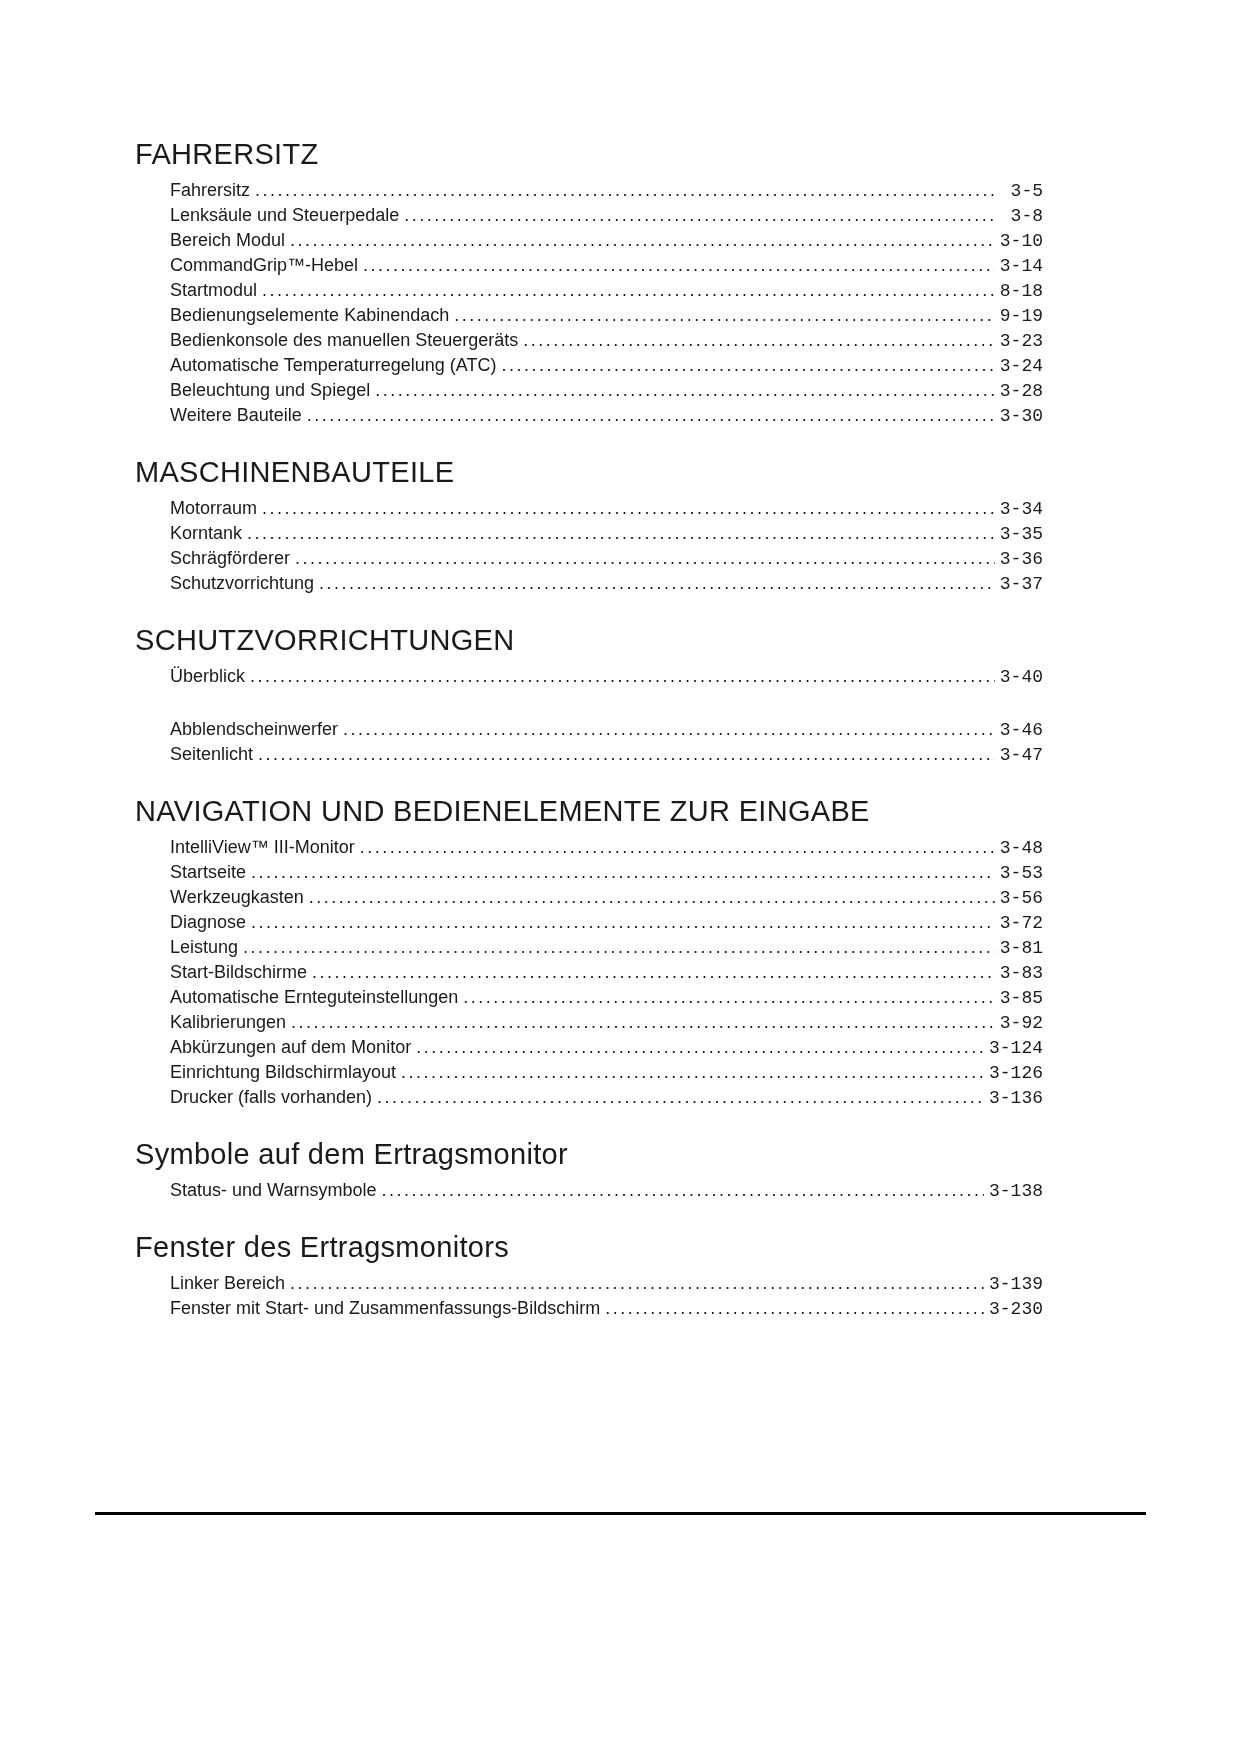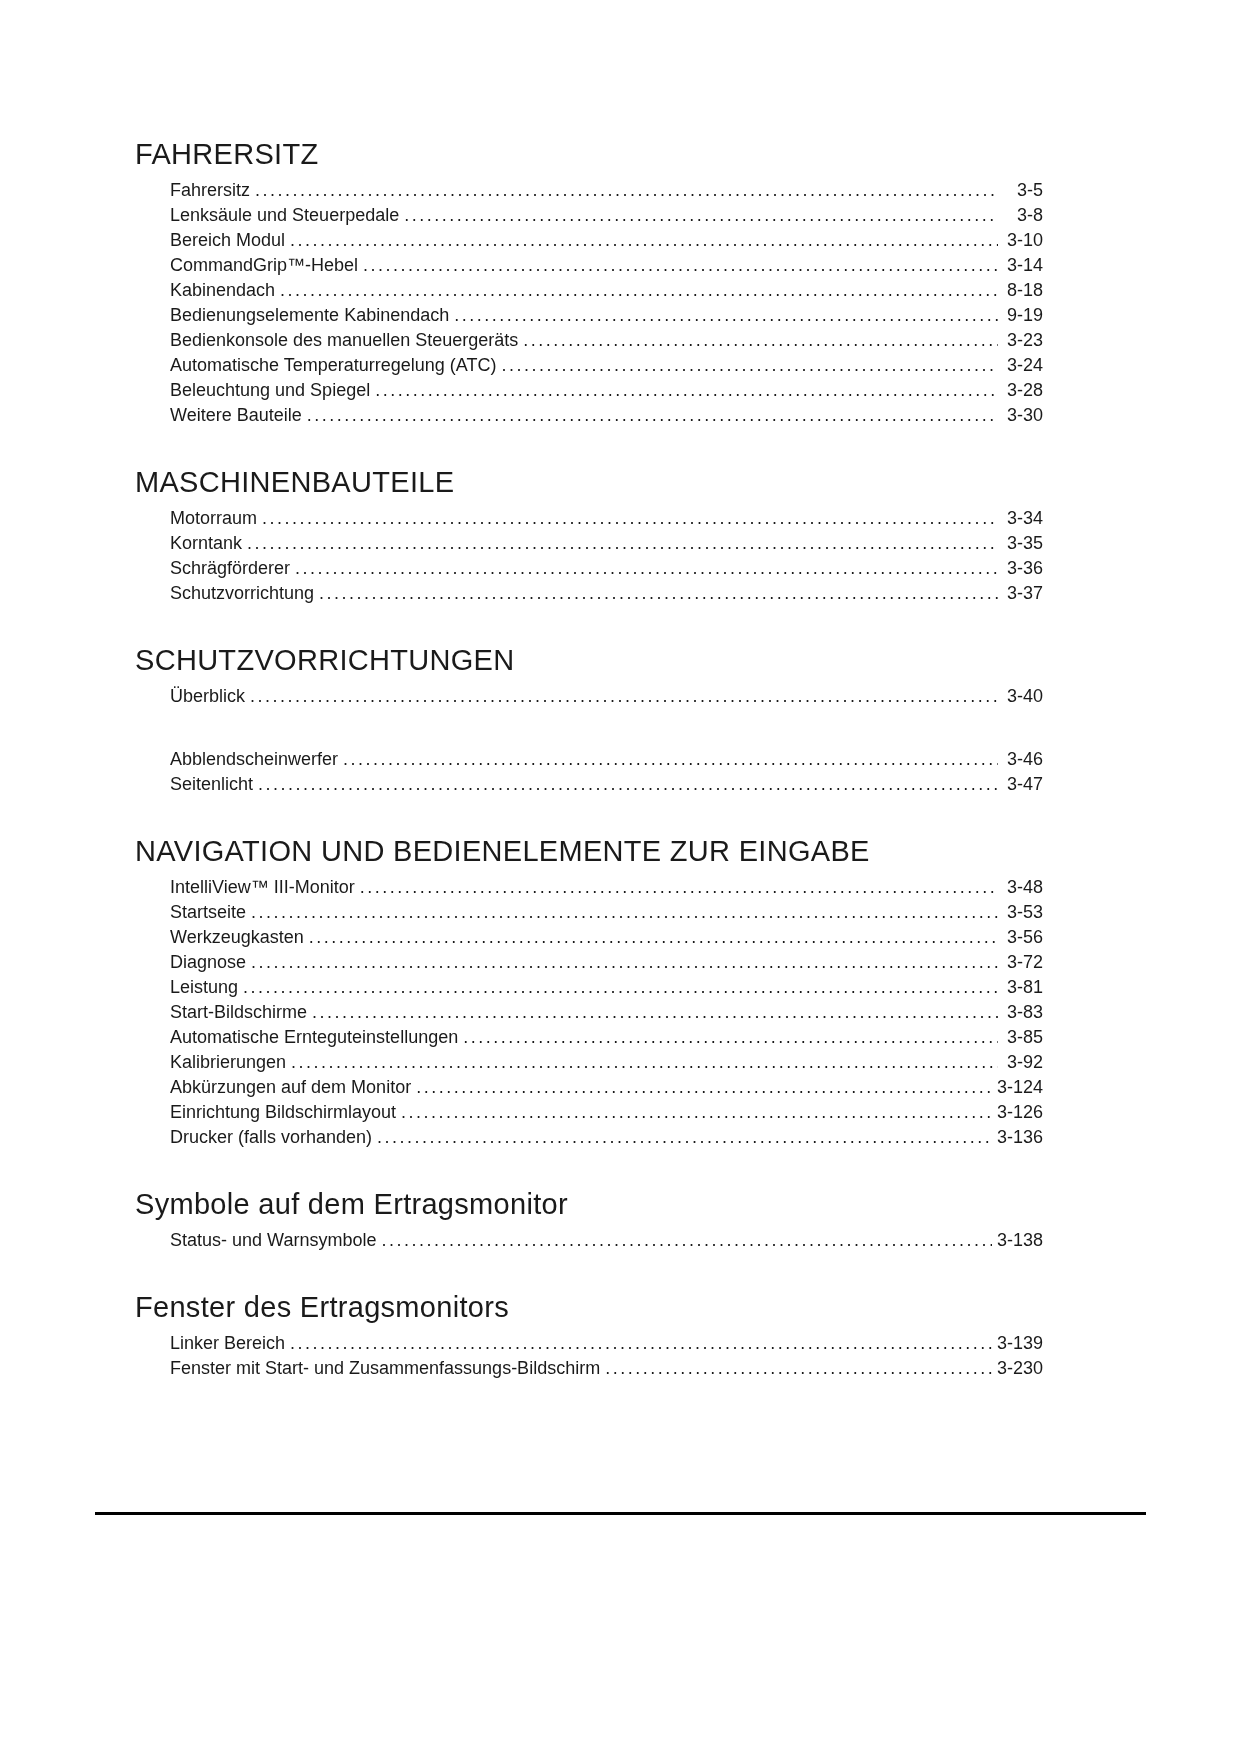--- a/index.html
+++ b/index.html
@@ -12,21 +12,21 @@
     color: #1a1a1a;
     overflow: hidden;
   }
   .page-content {
     position: absolute;
     top: 138px;
     left: 135px;
     width: 908px;
   }
   .toc-section { margin-bottom: 0; }
-  .toc-section + .toc-section { margin-top: 38px; }
+  .toc-section + .toc-section { margin-top: 28px; }
   .section-heading {
     font-size: 29px;
     font-weight: 400;
     letter-spacing: 0.3px;
     margin-bottom: 7px;
     white-space: nowrap;
   }
   .toc-entries { padding-left: 35px; }
   .toc-row {
     display: flex;
@@ -45,20 +45,21 @@
   .toc-dots::after {
     content: "........................................................................................................................................................................................................";
     letter-spacing: 2.5px;
     font-size: 18px;
     color: #1a1a1a;
   }
   .toc-page {
     white-space: nowrap;
     text-align: right;
     min-width: 40px;
+    font-family: Liberation Mono, monospace;
   }
   .footer-rule {
     position: absolute;
     top: 1512px;
     left: 95px;
     width: 1051px;
     border-top: 3px solid #000000;
   }
 </style>
 </head>
@@ -83,21 +84,21 @@
             <span class="toc-label">Bereich Modul</span>
             <span class="toc-dots"></span>
             <span class="toc-page">3-10</span>
           </div>
           <div class="toc-row">
             <span class="toc-label">CommandGrip™-Hebel</span>
             <span class="toc-dots"></span>
             <span class="toc-page">3-14</span>
           </div>
           <div class="toc-row">
-            <span class="toc-label">Kabinendach</span>
+            <span class="toc-label">Startmodul</span>
             <span class="toc-dots"></span>
             <span class="toc-page">8-18</span>
           </div>
           <div class="toc-row">
             <span class="toc-label">Bedienungselemente Kabinendach</span>
             <span class="toc-dots"></span>
             <span class="toc-page">9-19</span>
           </div>
           <div class="toc-row">
             <span class="toc-label">Bedienkonsole des manuellen Steuergeräts</span>

